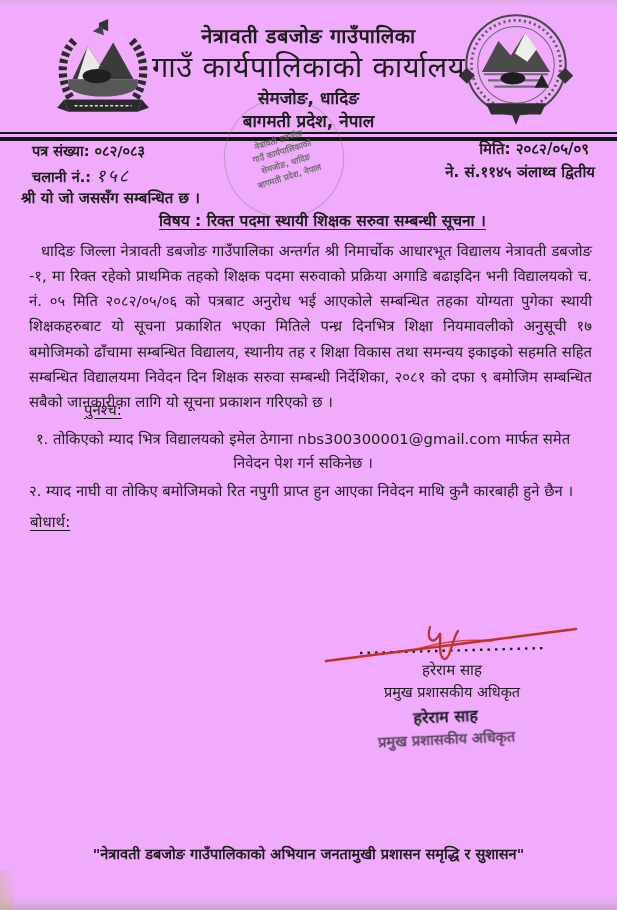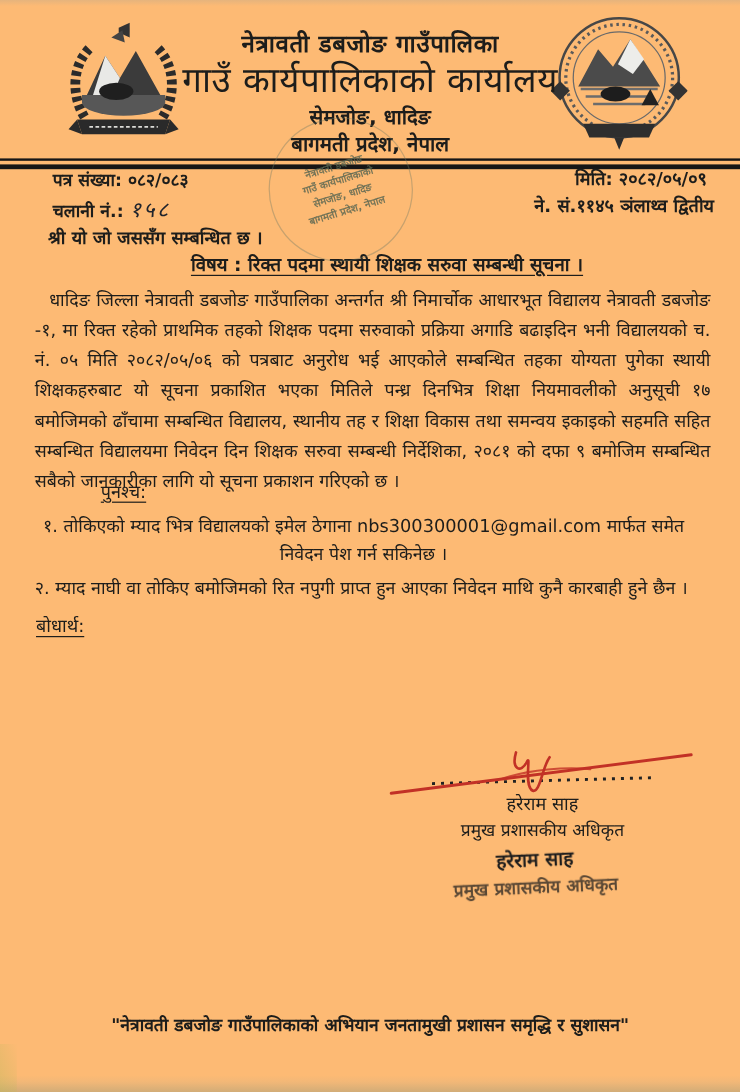--- a/index.html
+++ b/index.html
@@ -1,19 +1,19 @@
 <!DOCTYPE html>
 <html><head>
 <meta charset="utf-8">
 <style>
   html,body{margin:0;padding:0;}
   .page{
     position:relative;
     width:617px;height:910px;
-    background:#fdba74;
+    background:#f0abfc;
     font-family:"DejaVu Sans","Liberation Serif",serif;
     color:#1d1d1b;
     overflow:hidden;
     box-sizing:border-box;
   }
   
   .scan-top{position:absolute;top:0;left:0;right:0;height:5px;
     background:linear-gradient(to bottom,rgba(160,160,150,.25),transparent);}
   .scan-bottom{position:absolute;bottom:0;left:0;right:0;height:14px;
     background:linear-gradient(to top,rgba(140,150,125,.38),rgba(160,165,145,.12) 60%,transparent);}
@@ -35,27 +35,27 @@
   
   .stamp-round{position:absolute;top:98px;left:224px;width:118px;height:118px;
     border:1.5px solid rgba(110,122,100,.38);border-radius:50%;
     transform:rotate(-17deg);z-index:5;
     display:flex;flex-direction:column;justify-content:center;align-items:center;
     color:rgba(85,100,80,.8);font-size:8.5px;font-weight:700;line-height:1.5;
     text-align:center;pointer-events:none;}
   .stamp-round .sr{white-space:nowrap;}
 
   
-  .meta-left{position:absolute;top:140px;left:44px;font-size:14.5px;font-weight:700;line-height:1.55;}
+  .meta-left{position:absolute;top:140px;left:32px;font-size:14.5px;font-weight:700;line-height:1.55;}
   .meta-right{position:absolute;top:138px;right:22px;font-size:15px;font-weight:700;line-height:1.5;text-align:center;}
   .meta-right .date-line{padding-left:28px;}
   .hand{font-family:"DejaVu Sans","Liberation Serif",serif;font-style:italic;
     font-size:18px;letter-spacing:2px;font-weight:400;color:#20242c;}
 
-  .addressee{position:absolute;top:187px;left:40px;font-size:15px;font-weight:700;text-align:center;}
+  .addressee{position:absolute;top:187px;left:21px;font-size:15px;font-weight:700;text-align:center;}
   .subject{position:absolute;top:209px;left:0;right:0;text-align:center;
     font-size:15.5px;font-weight:700;}
   .subject span{text-decoration:underline;text-underline-offset:3px;margin-left:28px;}
 
   .body-par{position:absolute;top:238px;left:29px;right:25px;
     font-size:14.8px;line-height:1.7;text-align:justify;text-indent:12px;}
 
   .ps-head{position:absolute;top:399px;left:40px;font-size:15px;
     text-decoration:underline;text-underline-offset:3px;margin-left:44px;}
   .ps-1{position:absolute;top:427px;left:29px;right:40px;font-size:14.8px;line-height:1.65;text-align:center;}

